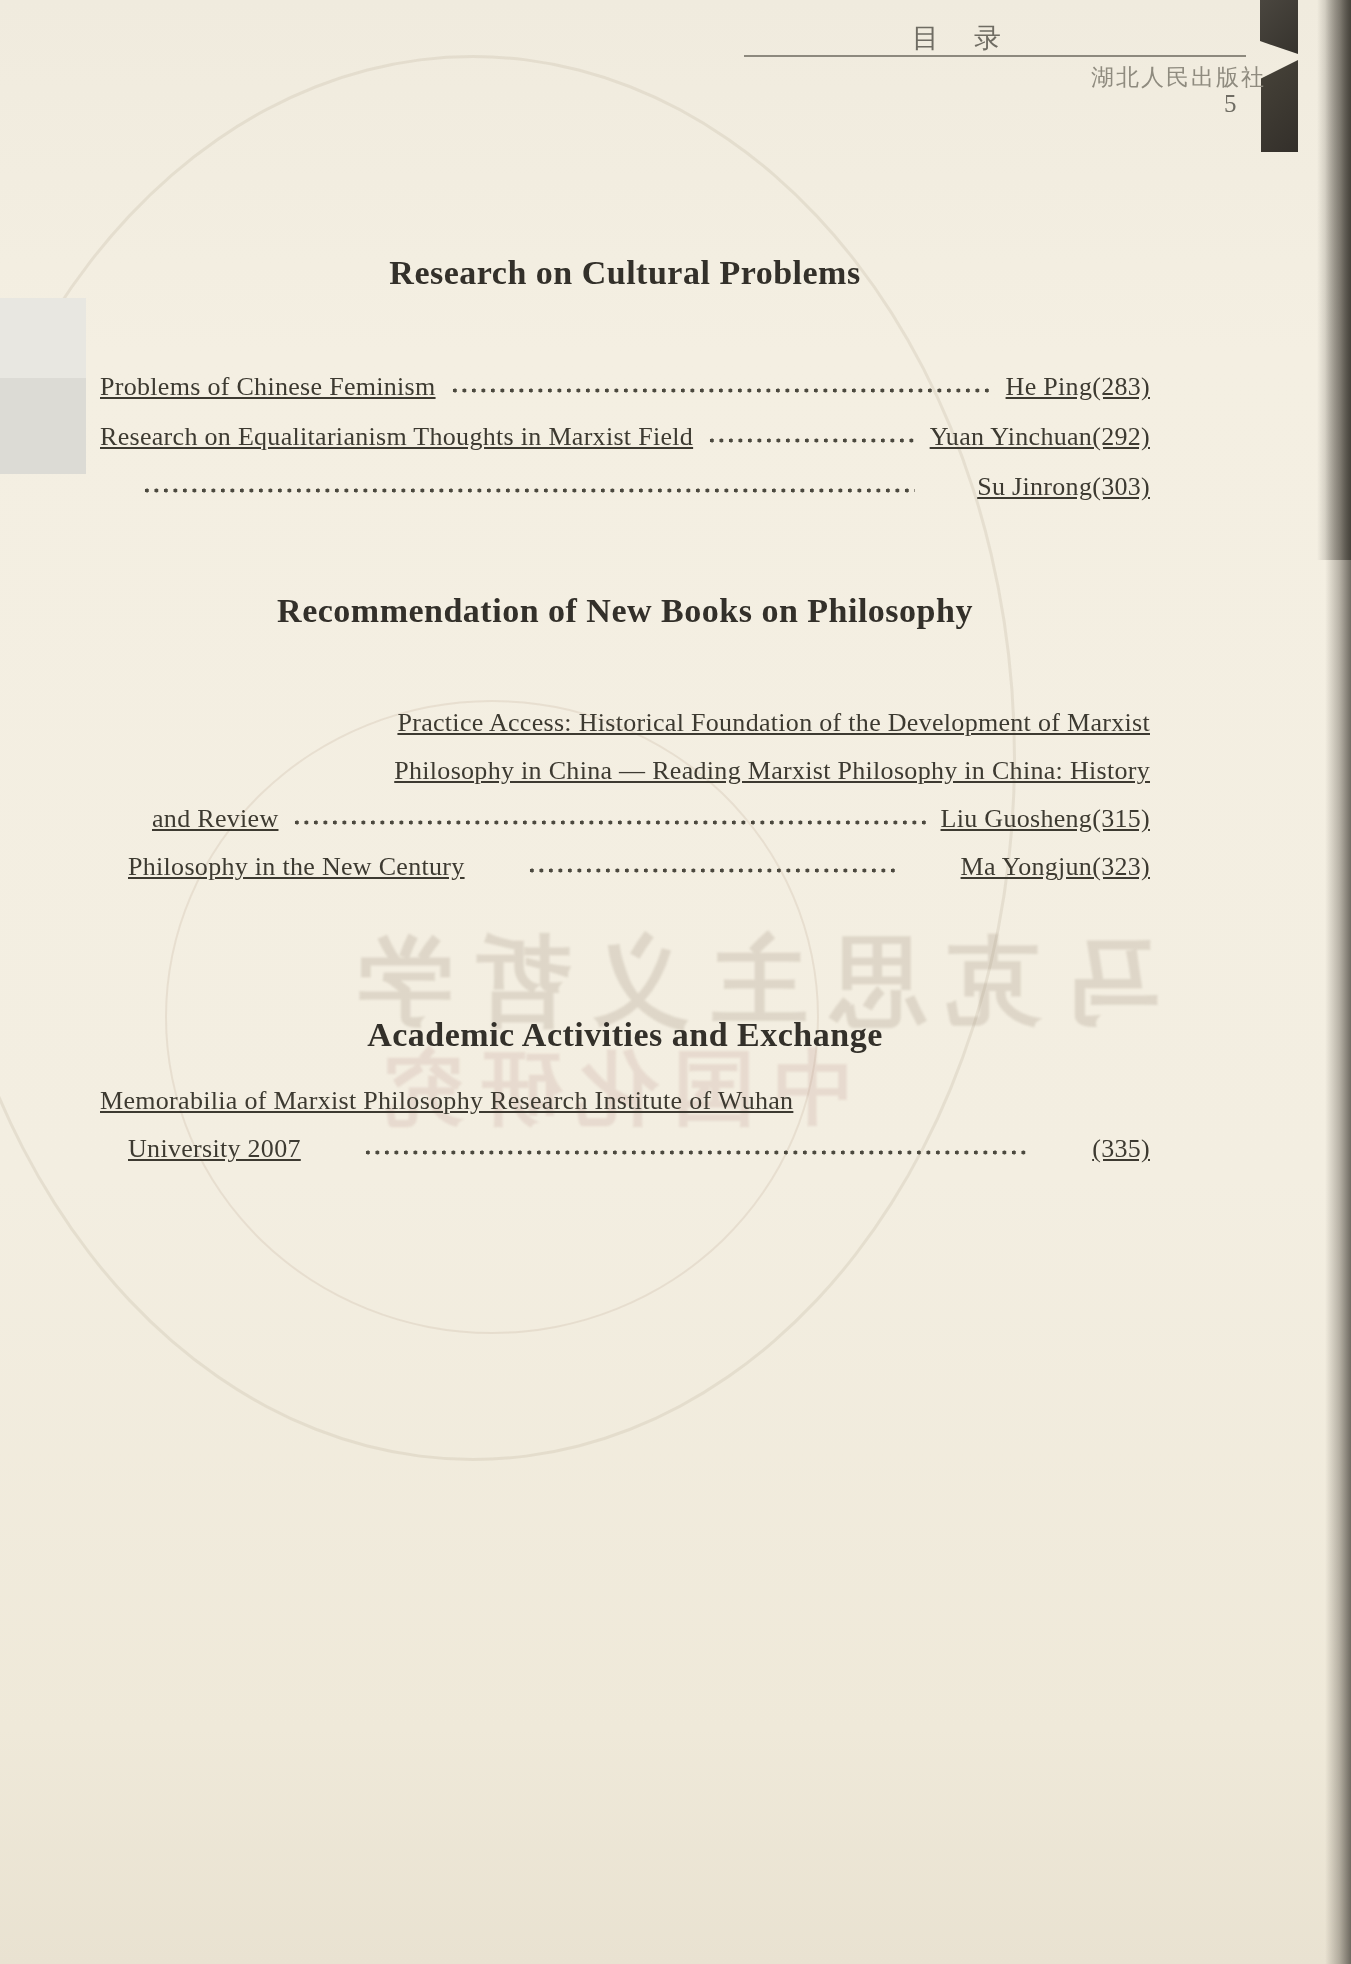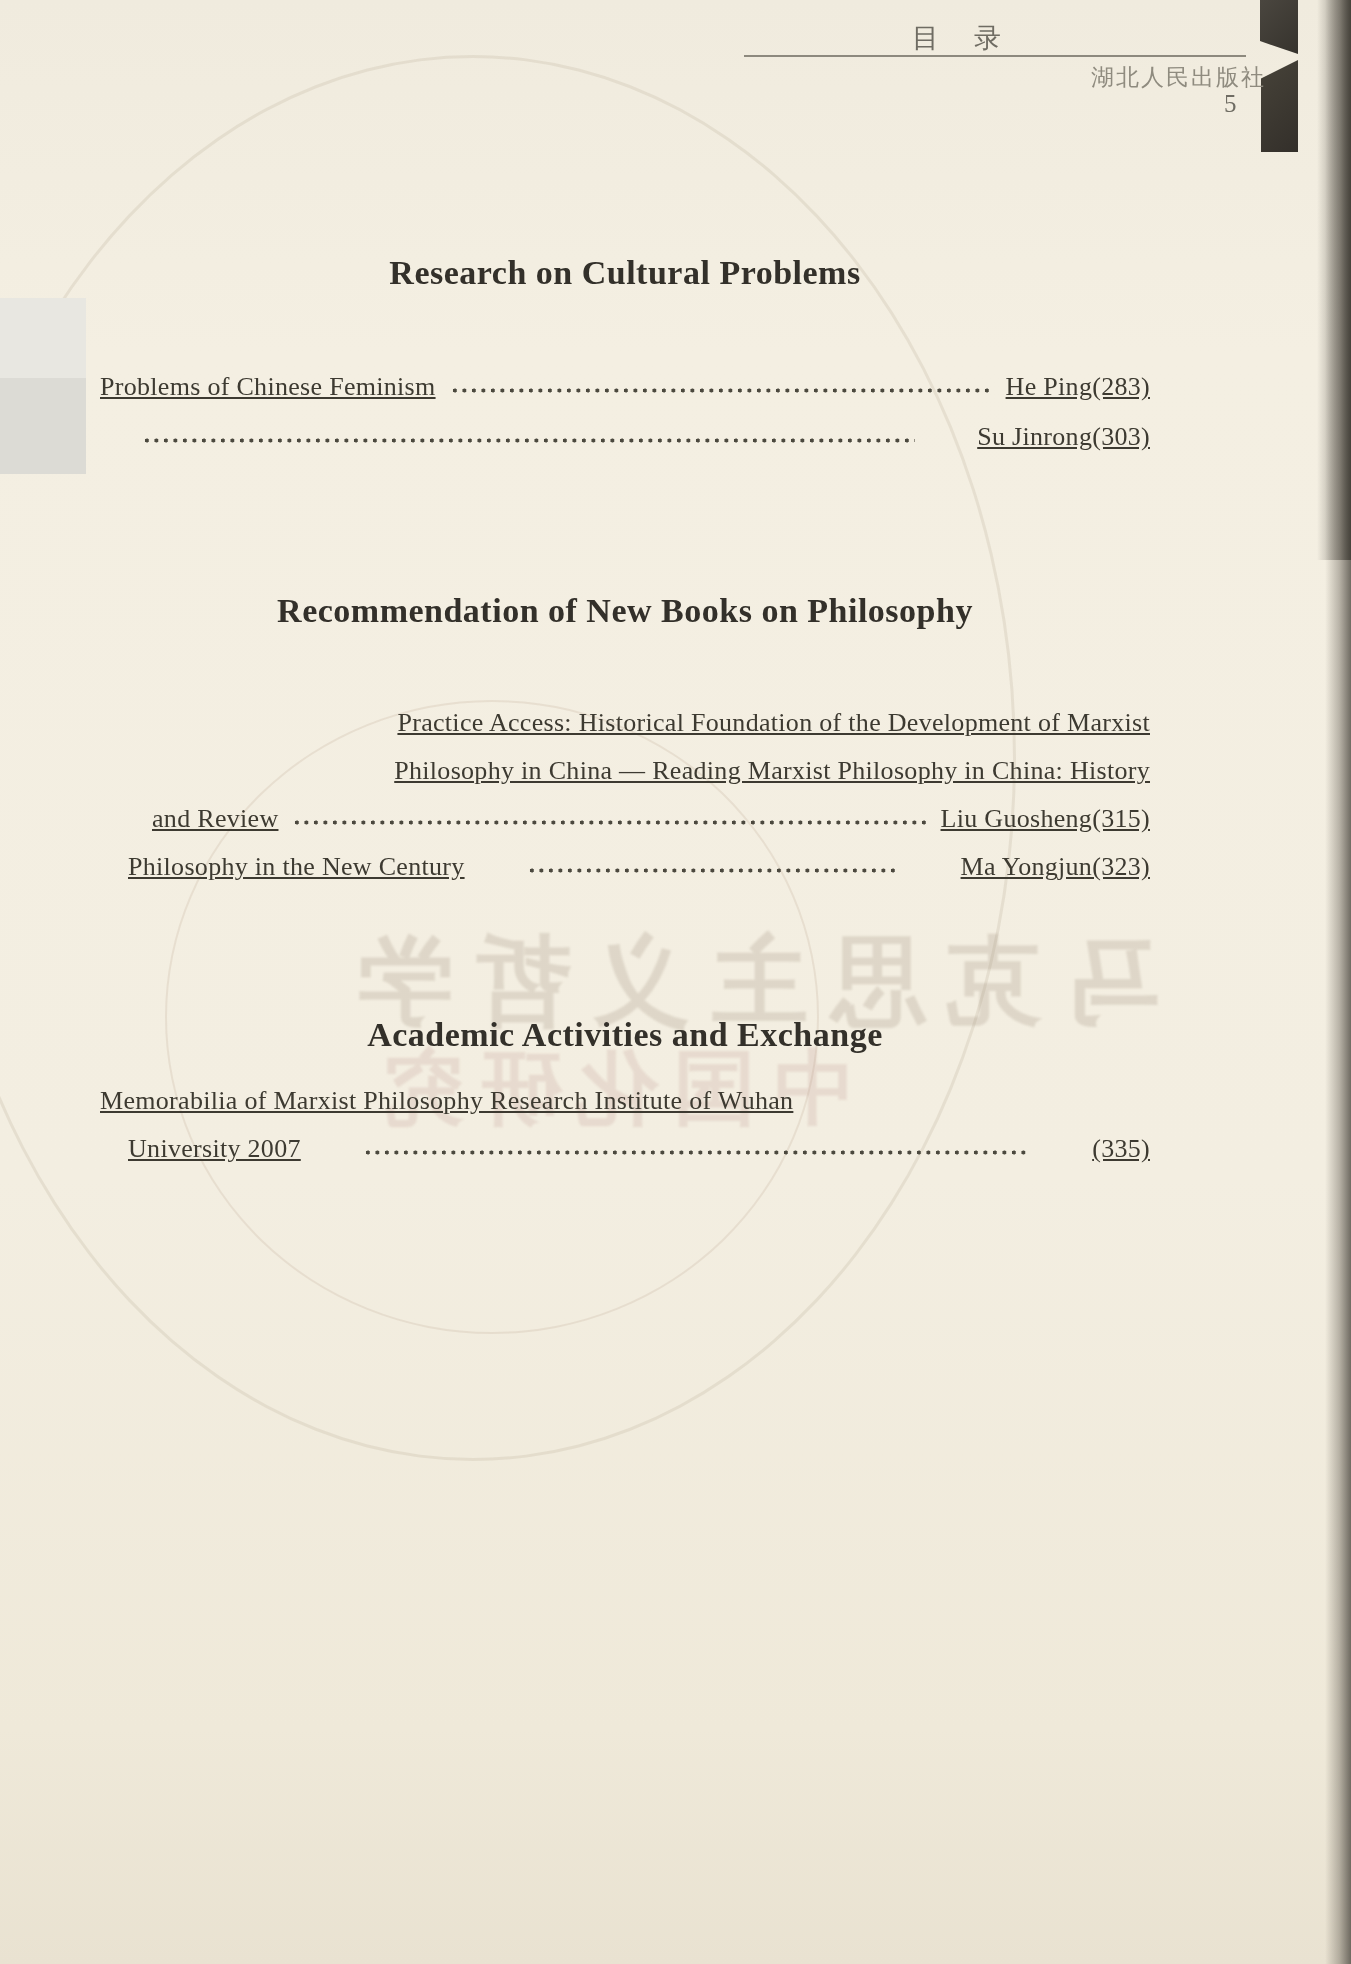--- a/index.html
+++ b/index.html
@@ -67,20 +67,25 @@
 <div class="abs publisher">湖北人民出版社</div>
 <div class="abs page-num">5</div>
 
 <div class="abs content sec-title t1">Research on Cultural Problems</div>
 <div class="abs content rows rows1">
   <div class="r">
     <span class="txt">Problems of Chinese Feminism</span>
     <span class="leader"></span>
     <span class="ref">He Ping(283)</span>
   </div>
+  <div class="r">
+    <span class="txt">Research on Equalitarianism Thoughts in Marxist Field</span>
+    <span class="leader"></span>
+    <span class="ref">Yuan Yinchuan(292)</span>
+  </div>
   <div class="r i1">
     <span class="leader"></span>
     <span class="ref">Su Jinrong(303)</span>
   </div>
 </div>
 
 <div class="abs content sec-title t2">Recommendation of New Books on Philosophy</div>
 <div class="abs content rows rows2">
   <div class="r">
     <span class="txt">Practice Access: Historical Foundation of the Development of Marxist</span>

